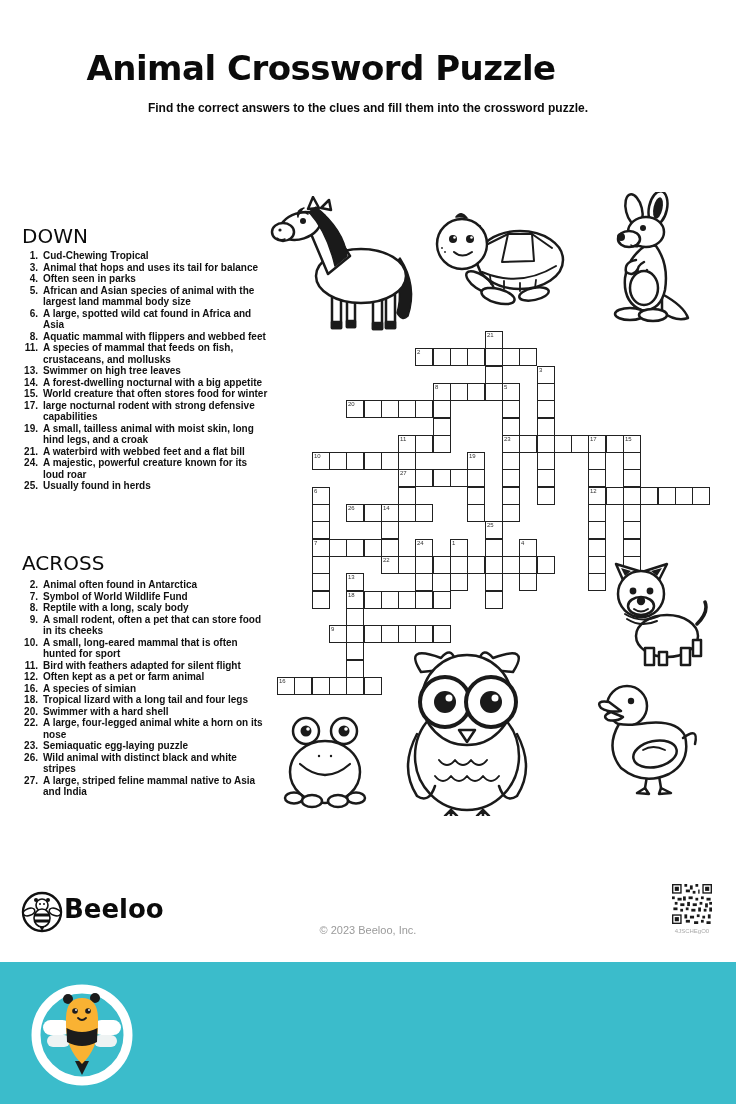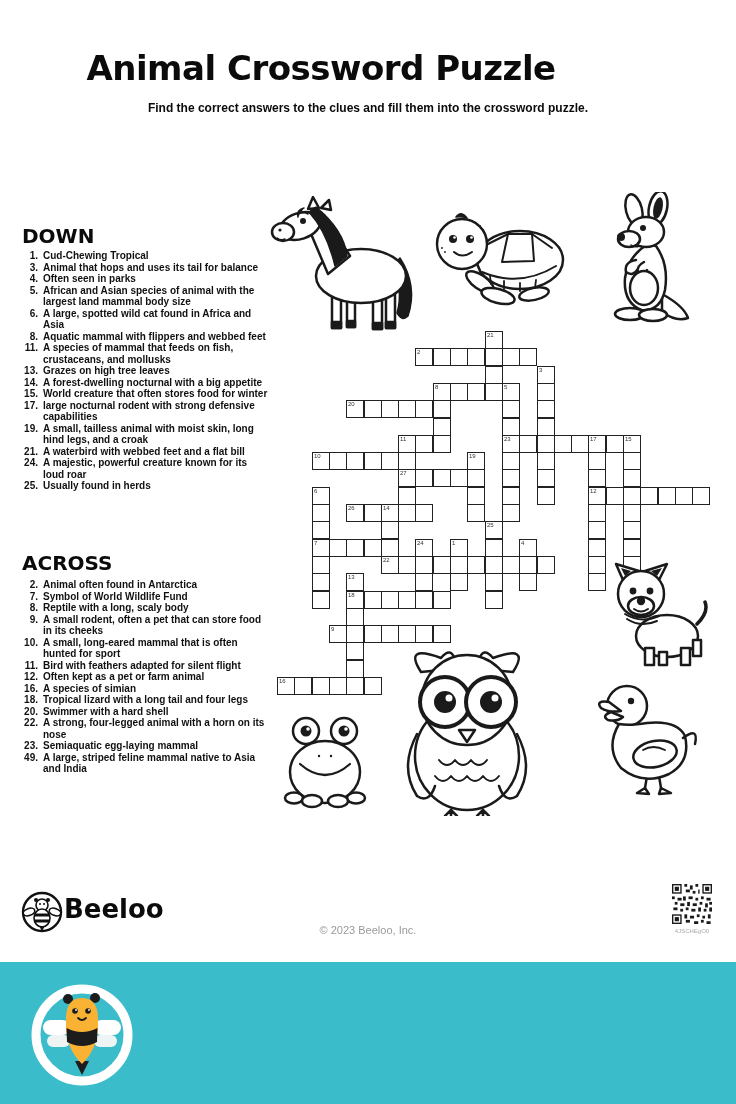--- a/index.html
+++ b/index.html
@@ -4,21 +4,21 @@
 <style>
   html,body{margin:0;padding:0;background:#fff;}
   #page{position:relative;width:736px;height:1104px;background:#fff;overflow:hidden;
         font-family:"Liberation Sans",sans-serif;color:#111;}
   .abs{position:absolute;}
   
   #title{left:0;top:48px;width:642px;text-align:center;font-family:"DejaVu Sans",sans-serif;
          font-weight:bold;font-size:34px;letter-spacing:-0.5px;color:#0b0b0b;}
   #subtitle{left:0;top:101px;width:736px;text-align:center;font-weight:bold;font-size:12px;color:#0b0b0b;}
   
-  .clue-head{font-family:"DejaVu Sans",sans-serif;font-weight:bold;font-size:20px;letter-spacing:0px;color:#0b0b0b;}
+  .clue-head{font-family:"DejaVu Sans",sans-serif;font-weight:normal;font-size:20px;letter-spacing:0px;color:#0b0b0b;}
   #down-head{left:22px;top:224px;}
   #across-head{left:22px;top:551px;}
   .clue-list{left:22px;width:258px;}
   #down-list{top:250px;}
   #across-list{top:579px;}
   .clue{display:flex;align-items:flex-start;}
   .cnum{flex:0 0 16px;text-align:right;margin-right:5px;font-weight:bold;font-size:10px;line-height:11.5px;}
   .ctext{width:226px;font-weight:bold;font-size:10px;line-height:11.5px;}
   
   .cell{position:absolute;width:18px;height:18px;box-sizing:border-box;border:1px solid #222;background:#fff;}
@@ -65,21 +65,21 @@
       <div class="clue">
         <span class="cnum">8.</span>
         <span class="ctext">Aquatic mammal with flippers and webbed feet</span>
       </div>
       <div class="clue">
         <span class="cnum">11.</span>
         <span class="ctext">A species of mammal that feeds on fish, crustaceans, and mollusks</span>
       </div>
       <div class="clue">
         <span class="cnum">13.</span>
-        <span class="ctext">Grazes on high tree leaves</span>
+        <span class="ctext">Swimmer on high tree leaves</span>
       </div>
       <div class="clue">
         <span class="cnum">14.</span>
         <span class="ctext">A forest-dwelling nocturnal with a big appetite</span>
       </div>
       <div class="clue">
         <span class="cnum">15.</span>
         <span class="ctext">World creature that often stores food for winter</span>
       </div>
       <div class="clue">
@@ -141,28 +141,32 @@
       <div class="clue">
         <span class="cnum">18.</span>
         <span class="ctext">Tropical lizard with a long tail and four legs</span>
       </div>
       <div class="clue">
         <span class="cnum">20.</span>
         <span class="ctext">Swimmer with a hard shell</span>
       </div>
       <div class="clue">
         <span class="cnum">22.</span>
-        <span class="ctext">A strong, four-legged animal with a horn on its nose</span>
+        <span class="ctext">A large, four-legged animal white a horn on its nose</span>
       </div>
       <div class="clue">
         <span class="cnum">23.</span>
-        <span class="ctext">Semiaquatic egg-laying mammal</span>
-      </div>
-      <div class="clue">
-        <span class="cnum">49.</span>
+        <span class="ctext">Semiaquatic egg-laying puzzle</span>
+      </div>
+      <div class="clue">
+        <span class="cnum">26.</span>
+        <span class="ctext">Wild animal with distinct black and white stripes</span>
+      </div>
+      <div class="clue">
+        <span class="cnum">27.</span>
         <span class="ctext">A large, striped feline mammal native to Asia and India</span>
       </div>
     </div>
 
   <div class="abs" id="grid">
       <div class="cell" style="left: 485px; top: 331px; border-color: rgb(34, 34, 34);">
         <span class="cellnum">21</span>
       </div>
       <div class="cell" style="left: 485px; top: 348px; border-color: rgb(34, 34, 34);"></div>
       <div class="cell" style="left: 485px; top: 366px; border-color: rgb(34, 34, 34);"></div>

